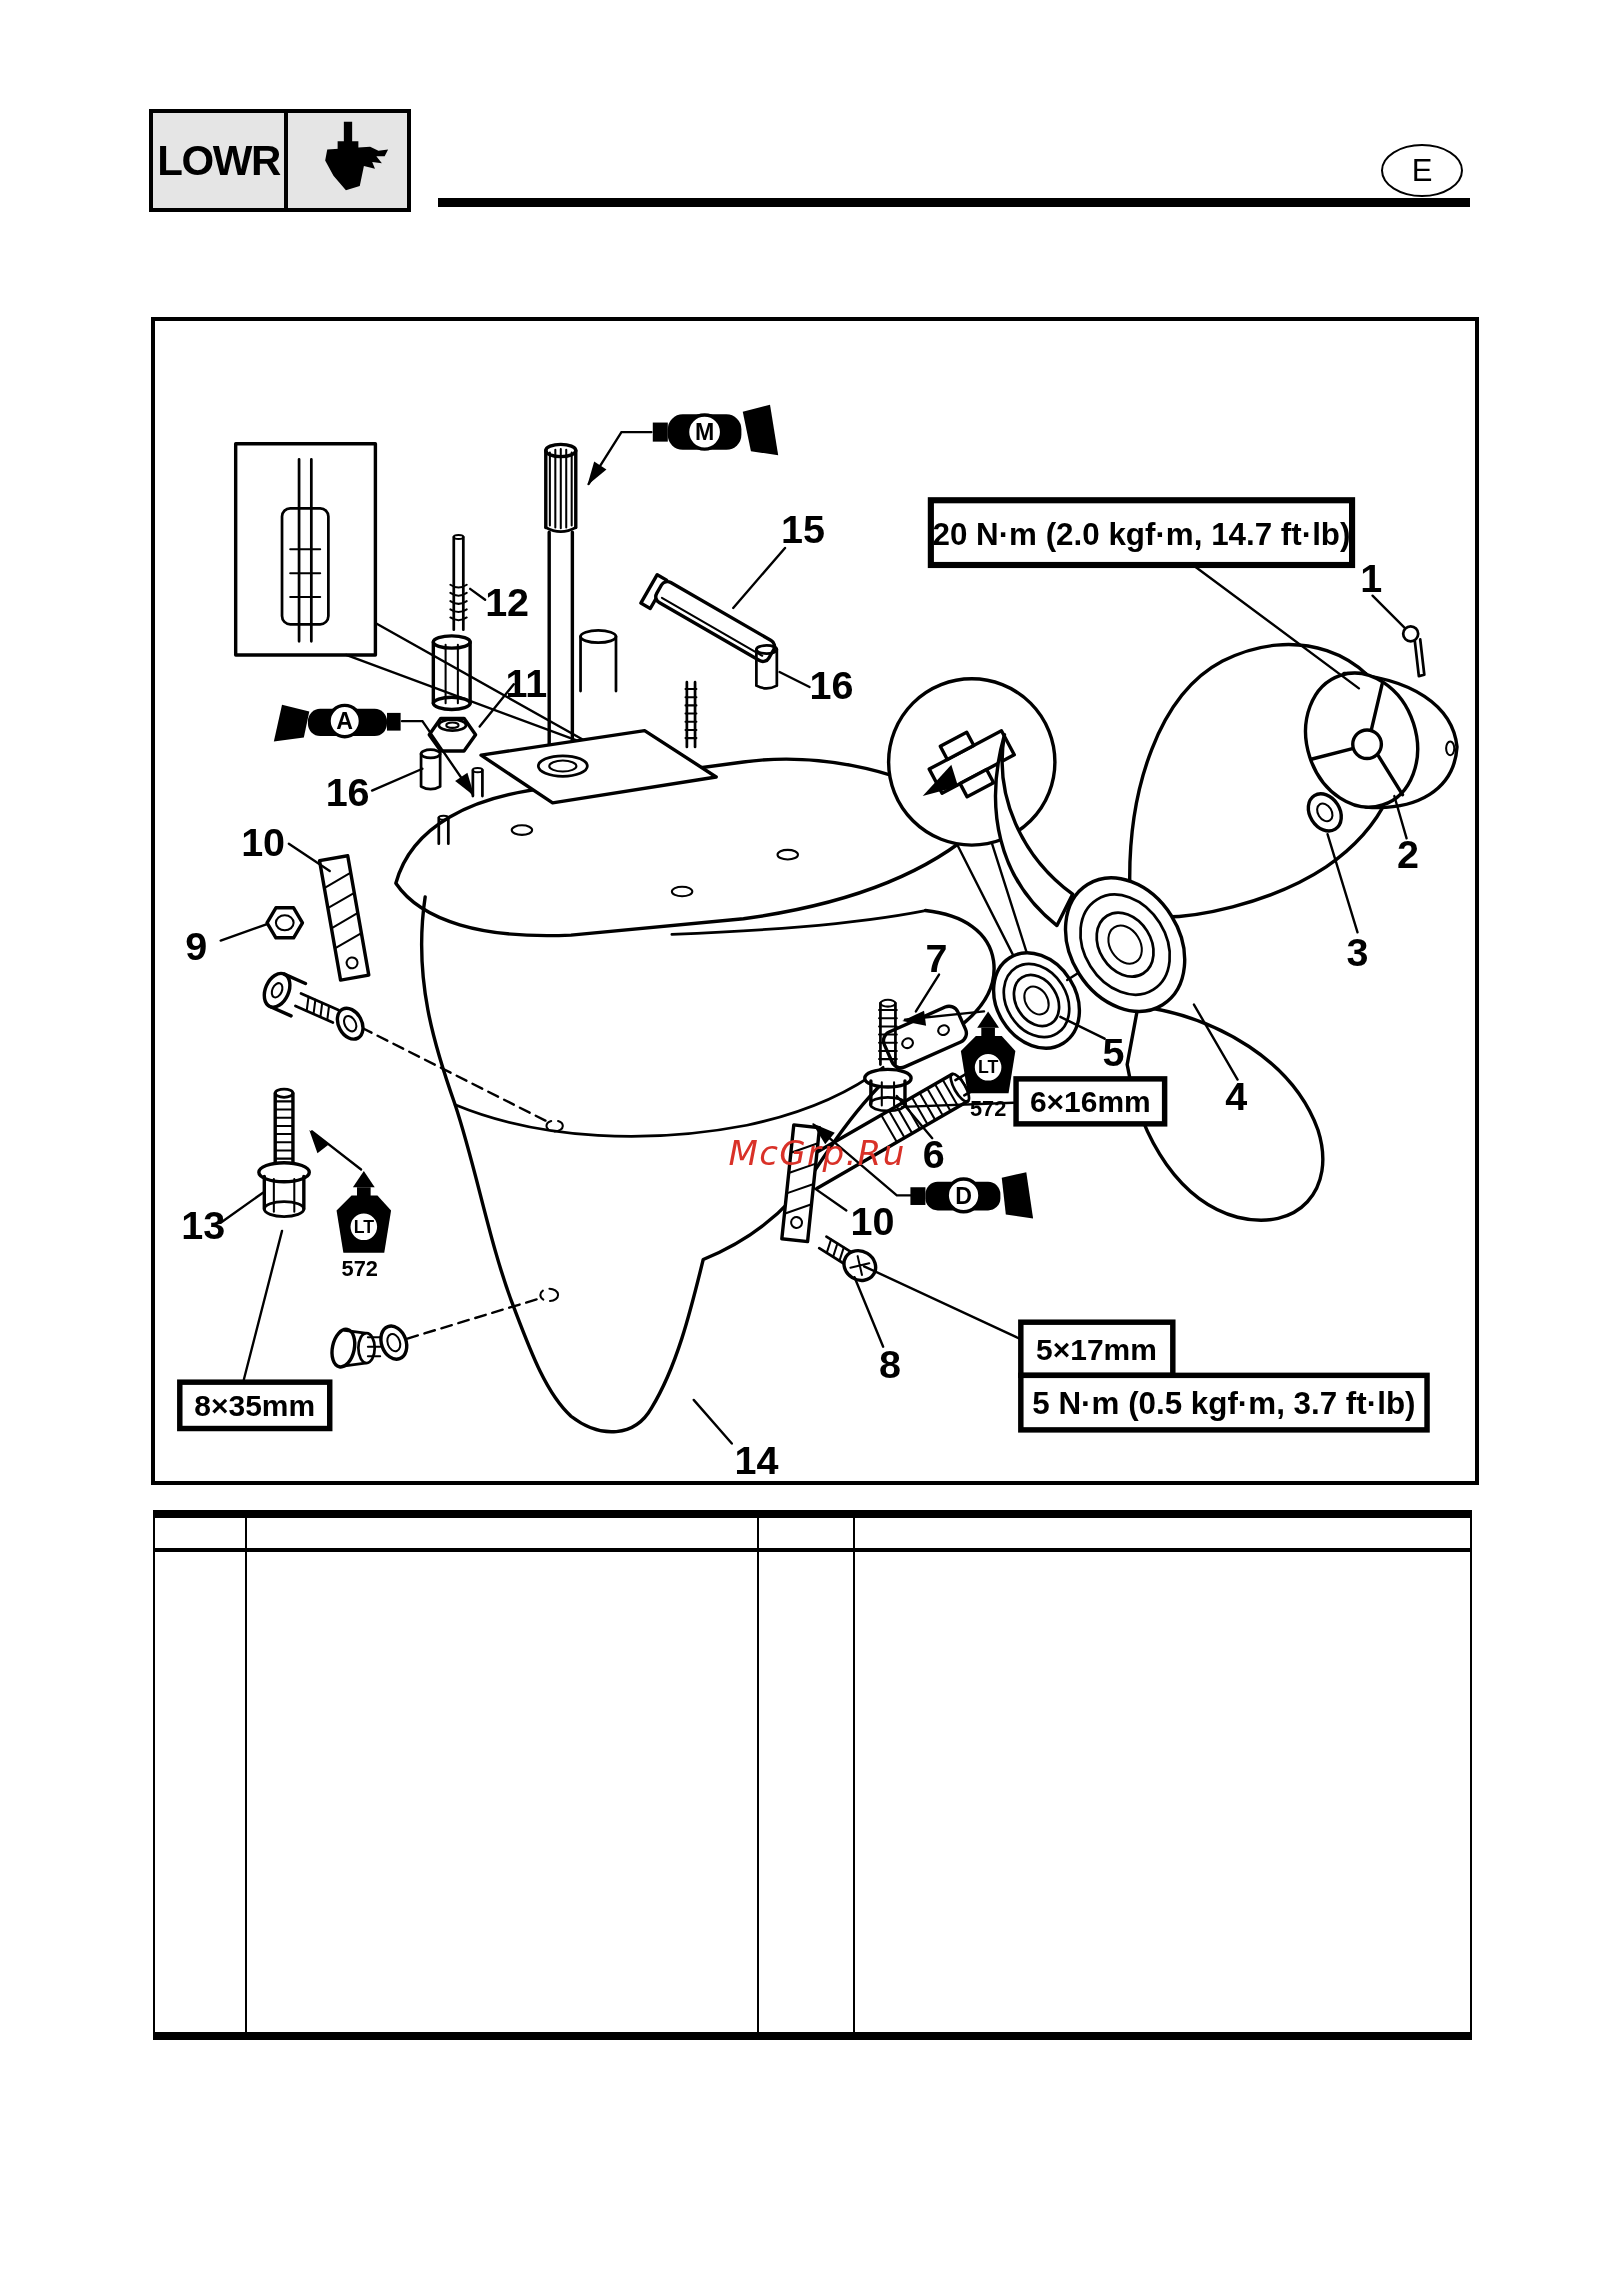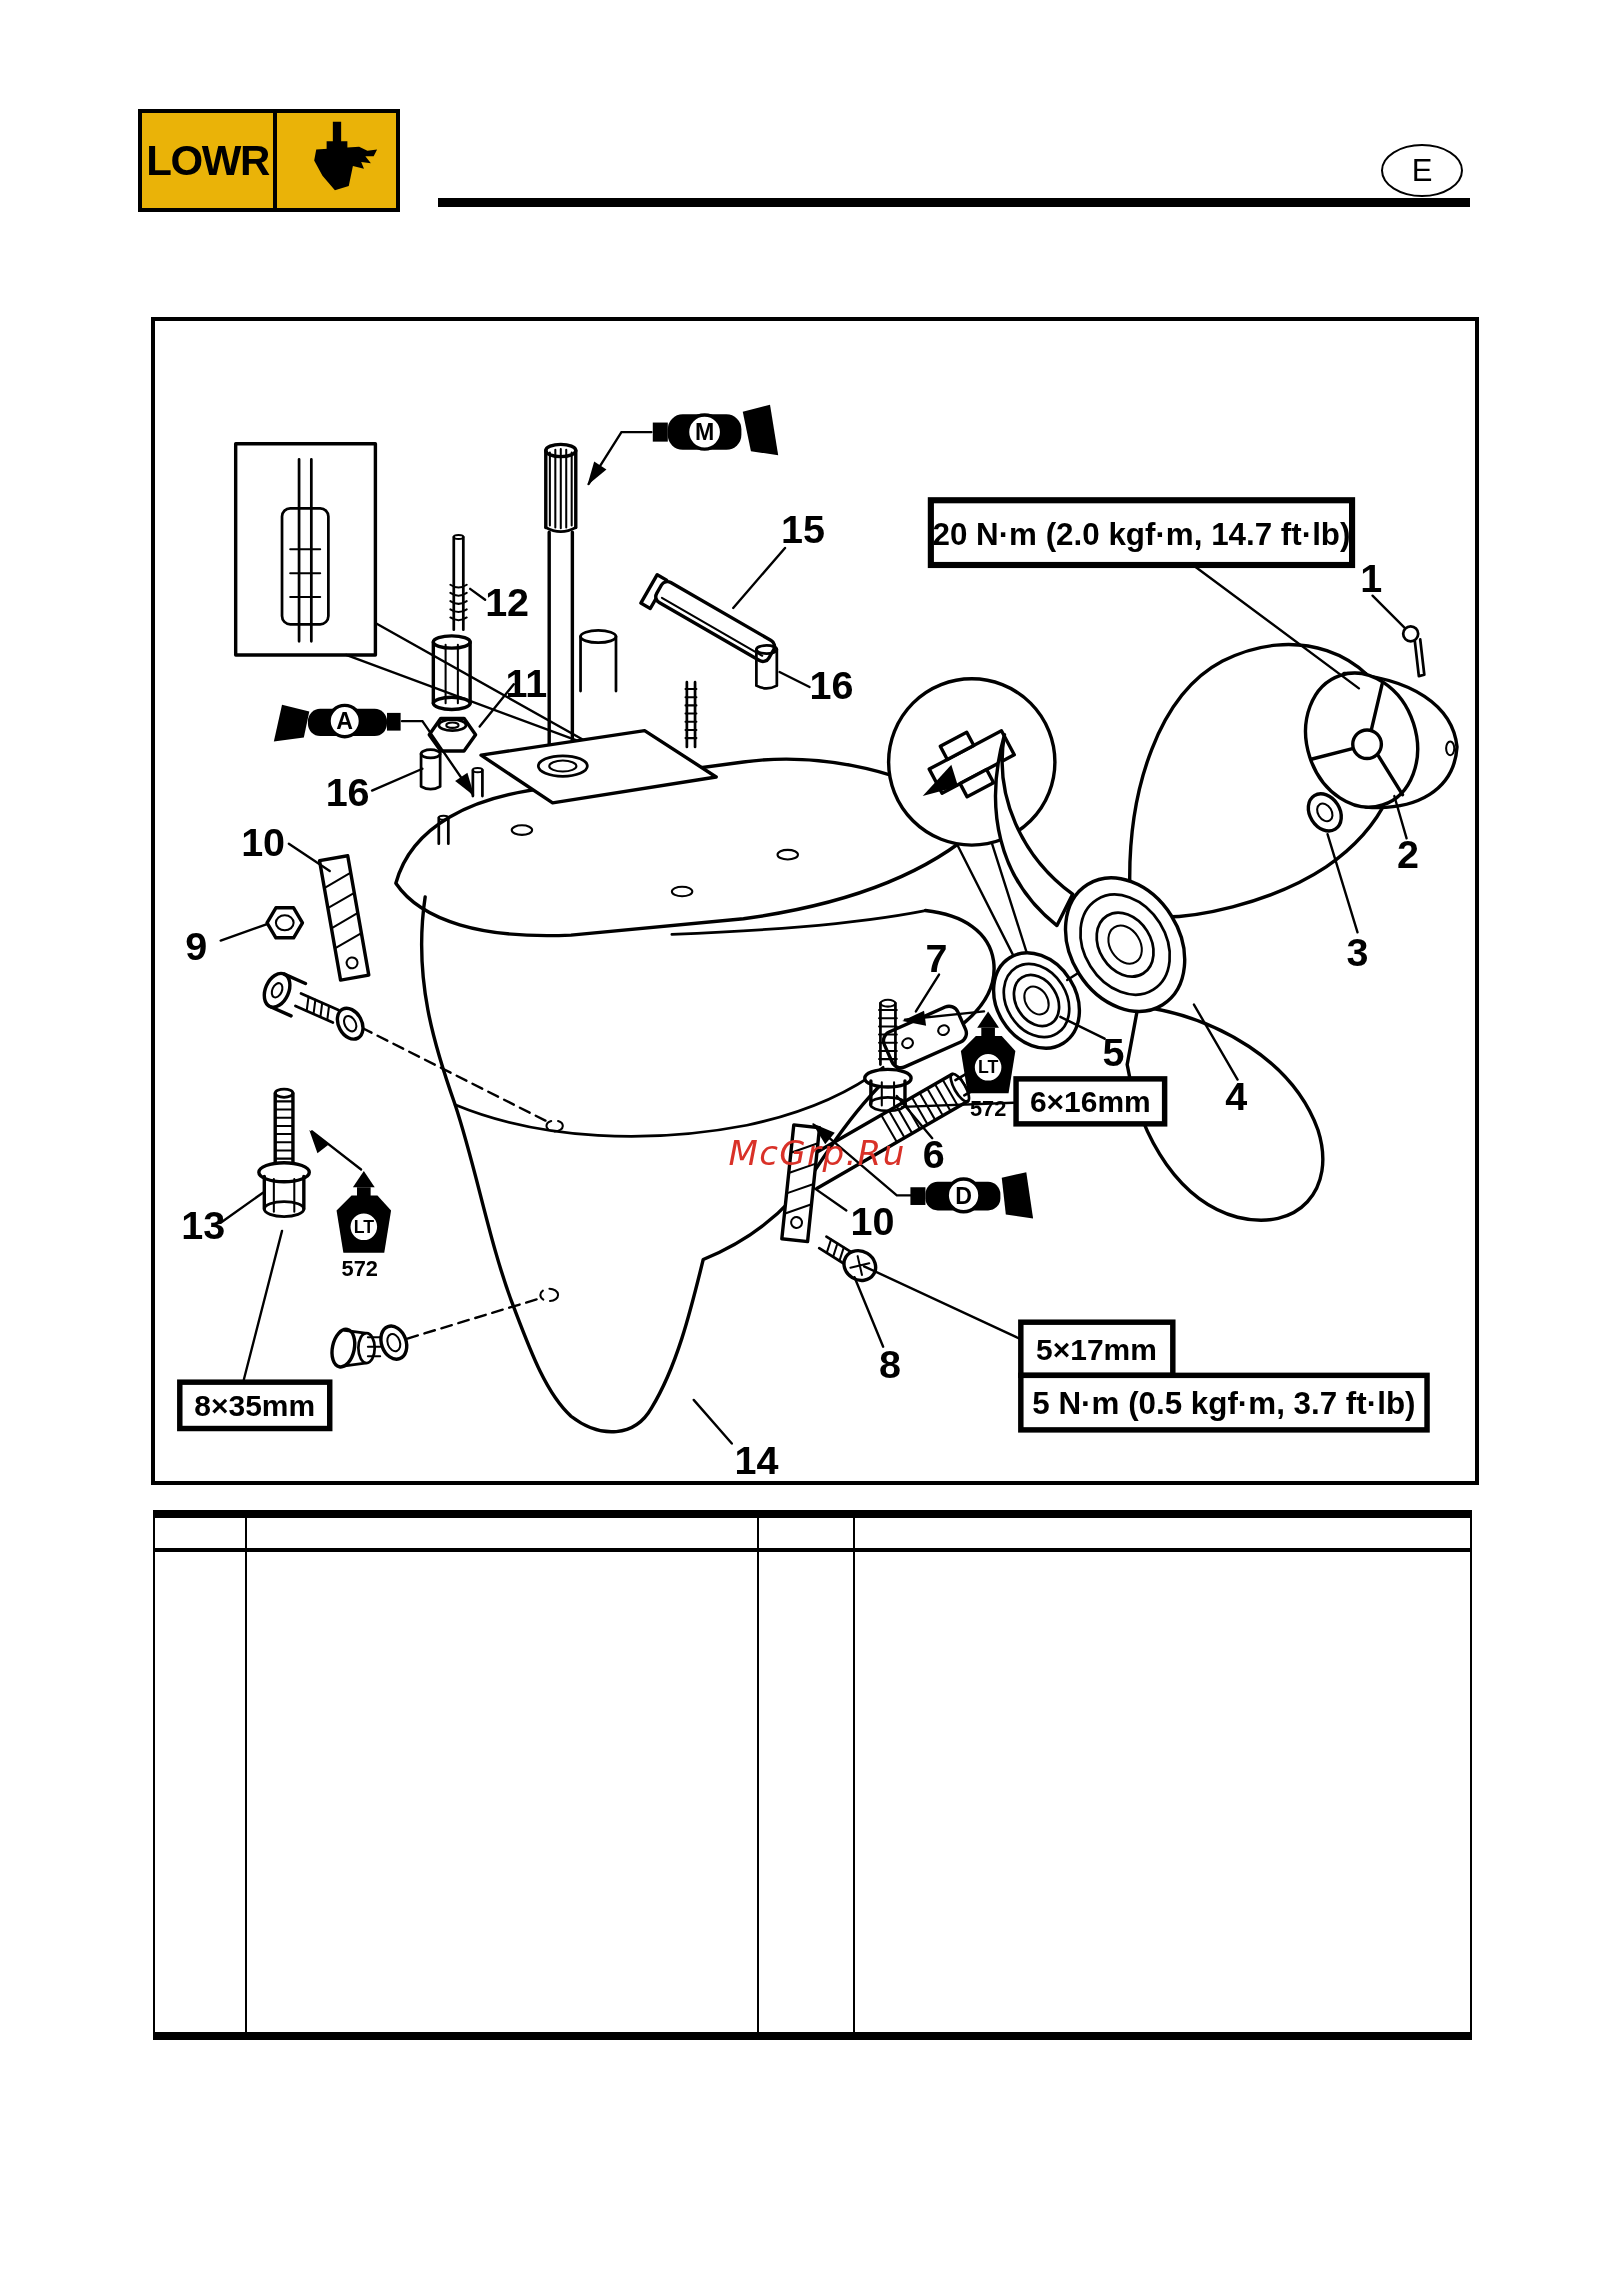--- a/index.html
+++ b/index.html
@@ -1,20 +1,20 @@
 <!DOCTYPE html>
 <html style="font-size:11px"><head>
 <meta charset="utf-8">
 <style>
   html,body{margin:0;padding:0;background:#e8e8e8}
   .page{position:relative;width:1619px;height:2295px;background:#fff;overflow:hidden;
         font-family:"Liberation Sans",sans-serif;color:#000}
   
-  .hdr-box{position:absolute;left:138px;top:109px;width:254px;height:95px;
-           border:4.8px solid #000;display:flex;background:#eab308}
+  .hdr-box{position:absolute;left:149px;top:109px;width:254px;height:95px;
+           border:4.8px solid #000;display:flex;background:#e5e5e5}
   .hdr-label{flex:0 0 131px;display:flex;align-items:center;justify-content:center;
              font-weight:700;font-size:42px;letter-spacing:-1.4px;border-right:4.8px solid #000}
   .hdr-icon{flex:1;display:flex;align-items:center;justify-content:center}
   .lang-badge{position:absolute;left:1381px;top:144px;width:78px;height:49px;
               border:2.7px solid #000;border-radius:50%;display:flex;align-items:center;
               justify-content:center;font-size:31px;background:#fff}
   .hdr-rule{position:absolute;left:438px;top:198px;width:1032px;height:8.9px;background:#000}
   
   .diagram-frame{position:absolute;left:151px;top:317px;width:1320px;height:1160px;
                  border:4.1px solid #000;background:#fff}

